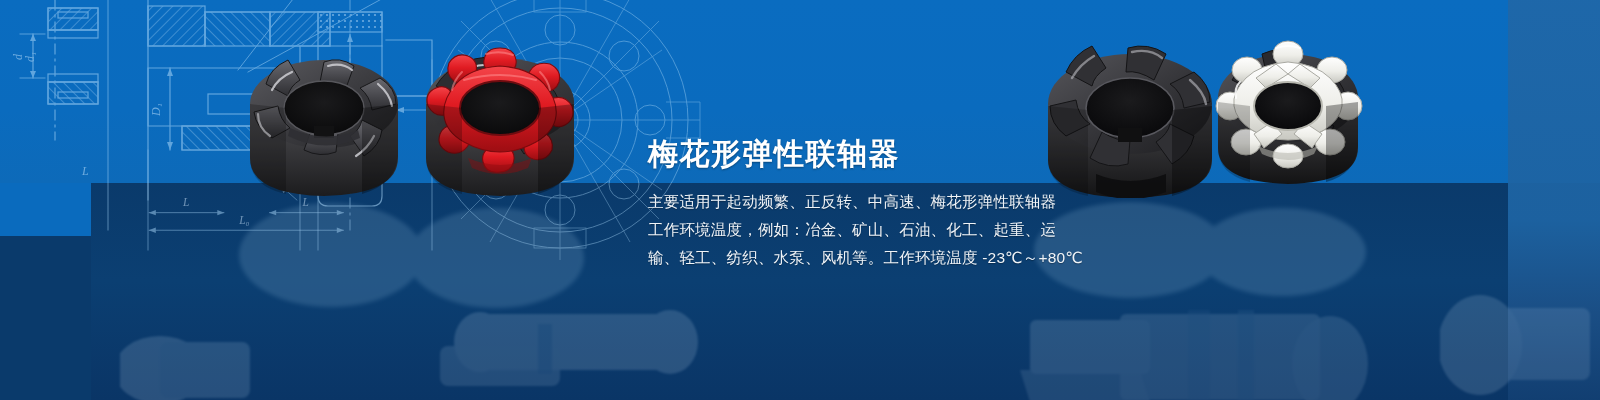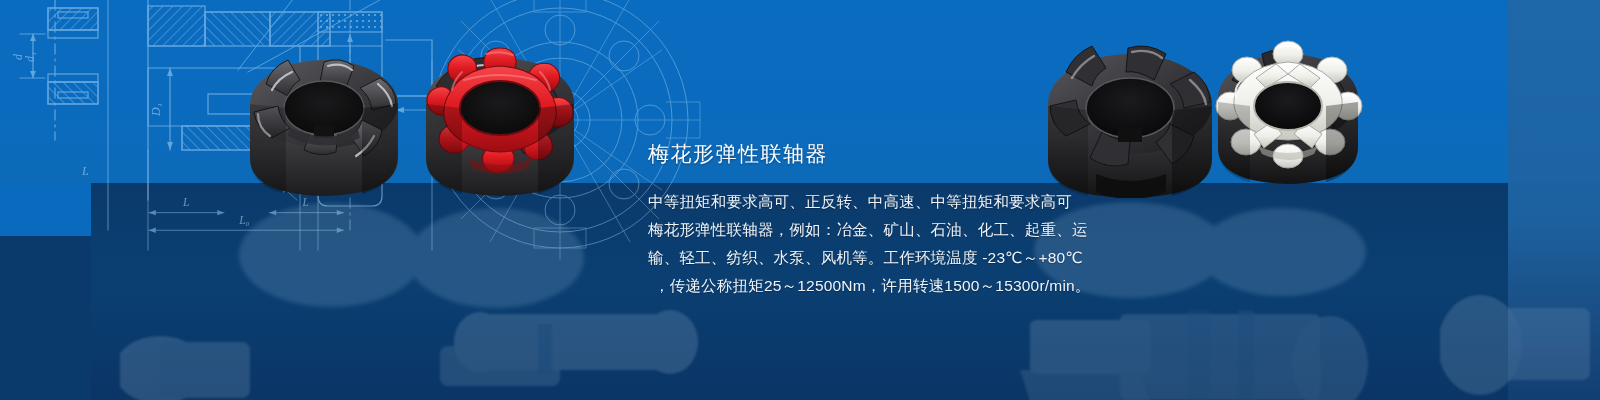--- a/index.html
+++ b/index.html
@@ -100,22 +100,22 @@
   #product-right { left: 1022px; top: 6px; width: 360px; height: 192px; }
 
   
   .text-block {
     position: absolute;
     left: 648px; top: 138px;
     width: 420px;
   }
   .headline {
     color: #ffffff;
-    font-size: 21px;
-    font-weight: normal;
+    font-size: 30px;
+    font-weight: bold;
     letter-spacing: 1.5px;
     line-height: 32px;
     white-space: nowrap;
     text-shadow: 0 1px 2px rgba(0,0,0,.35);
   }
   .body-copy {
     margin-top: 18px;
     color: #f0f4f8;
     font-size: 15.5px;
     line-height: 28px;
@@ -562,20 +562,19 @@
         <path d="M196 96 L196 142 Q196 168 228 176 L228 100 Z" fill="#000" opacity=".22"></path>
         <path d="M304 100 L304 176 Q334 168 336 140 L336 96 Z" fill="#000" opacity=".34"></path>
       </g>
     </svg>
   </div>
 
   <div class="text-block">
     <div class="headline">梅花形弹性联轴器</div>
 
     <div class="body-copy">
-      <p>中等扭矩和要求高可、正反转、中高速、中等扭矩和要求高可</p>
-      <p>梅花形弹性联轴器，例如：冶金、矿山、石油、化工、起重、运</p>
+      <p>主要适用于起动频繁、正反转、中高速、梅花形弹性联轴器</p>
+      <p>工作环境温度，例如：冶金、矿山、石油、化工、起重、运</p>
       <p>输、轻工、纺织、水泵、风机等。工作环境温度 -23℃～+80℃</p>
-      <p class="indent">，传递公称扭矩25～12500Nm，许用转速1500～15300r/min。</p>
     </div>
   </div>
 
 </div>
 
 </body></html>

